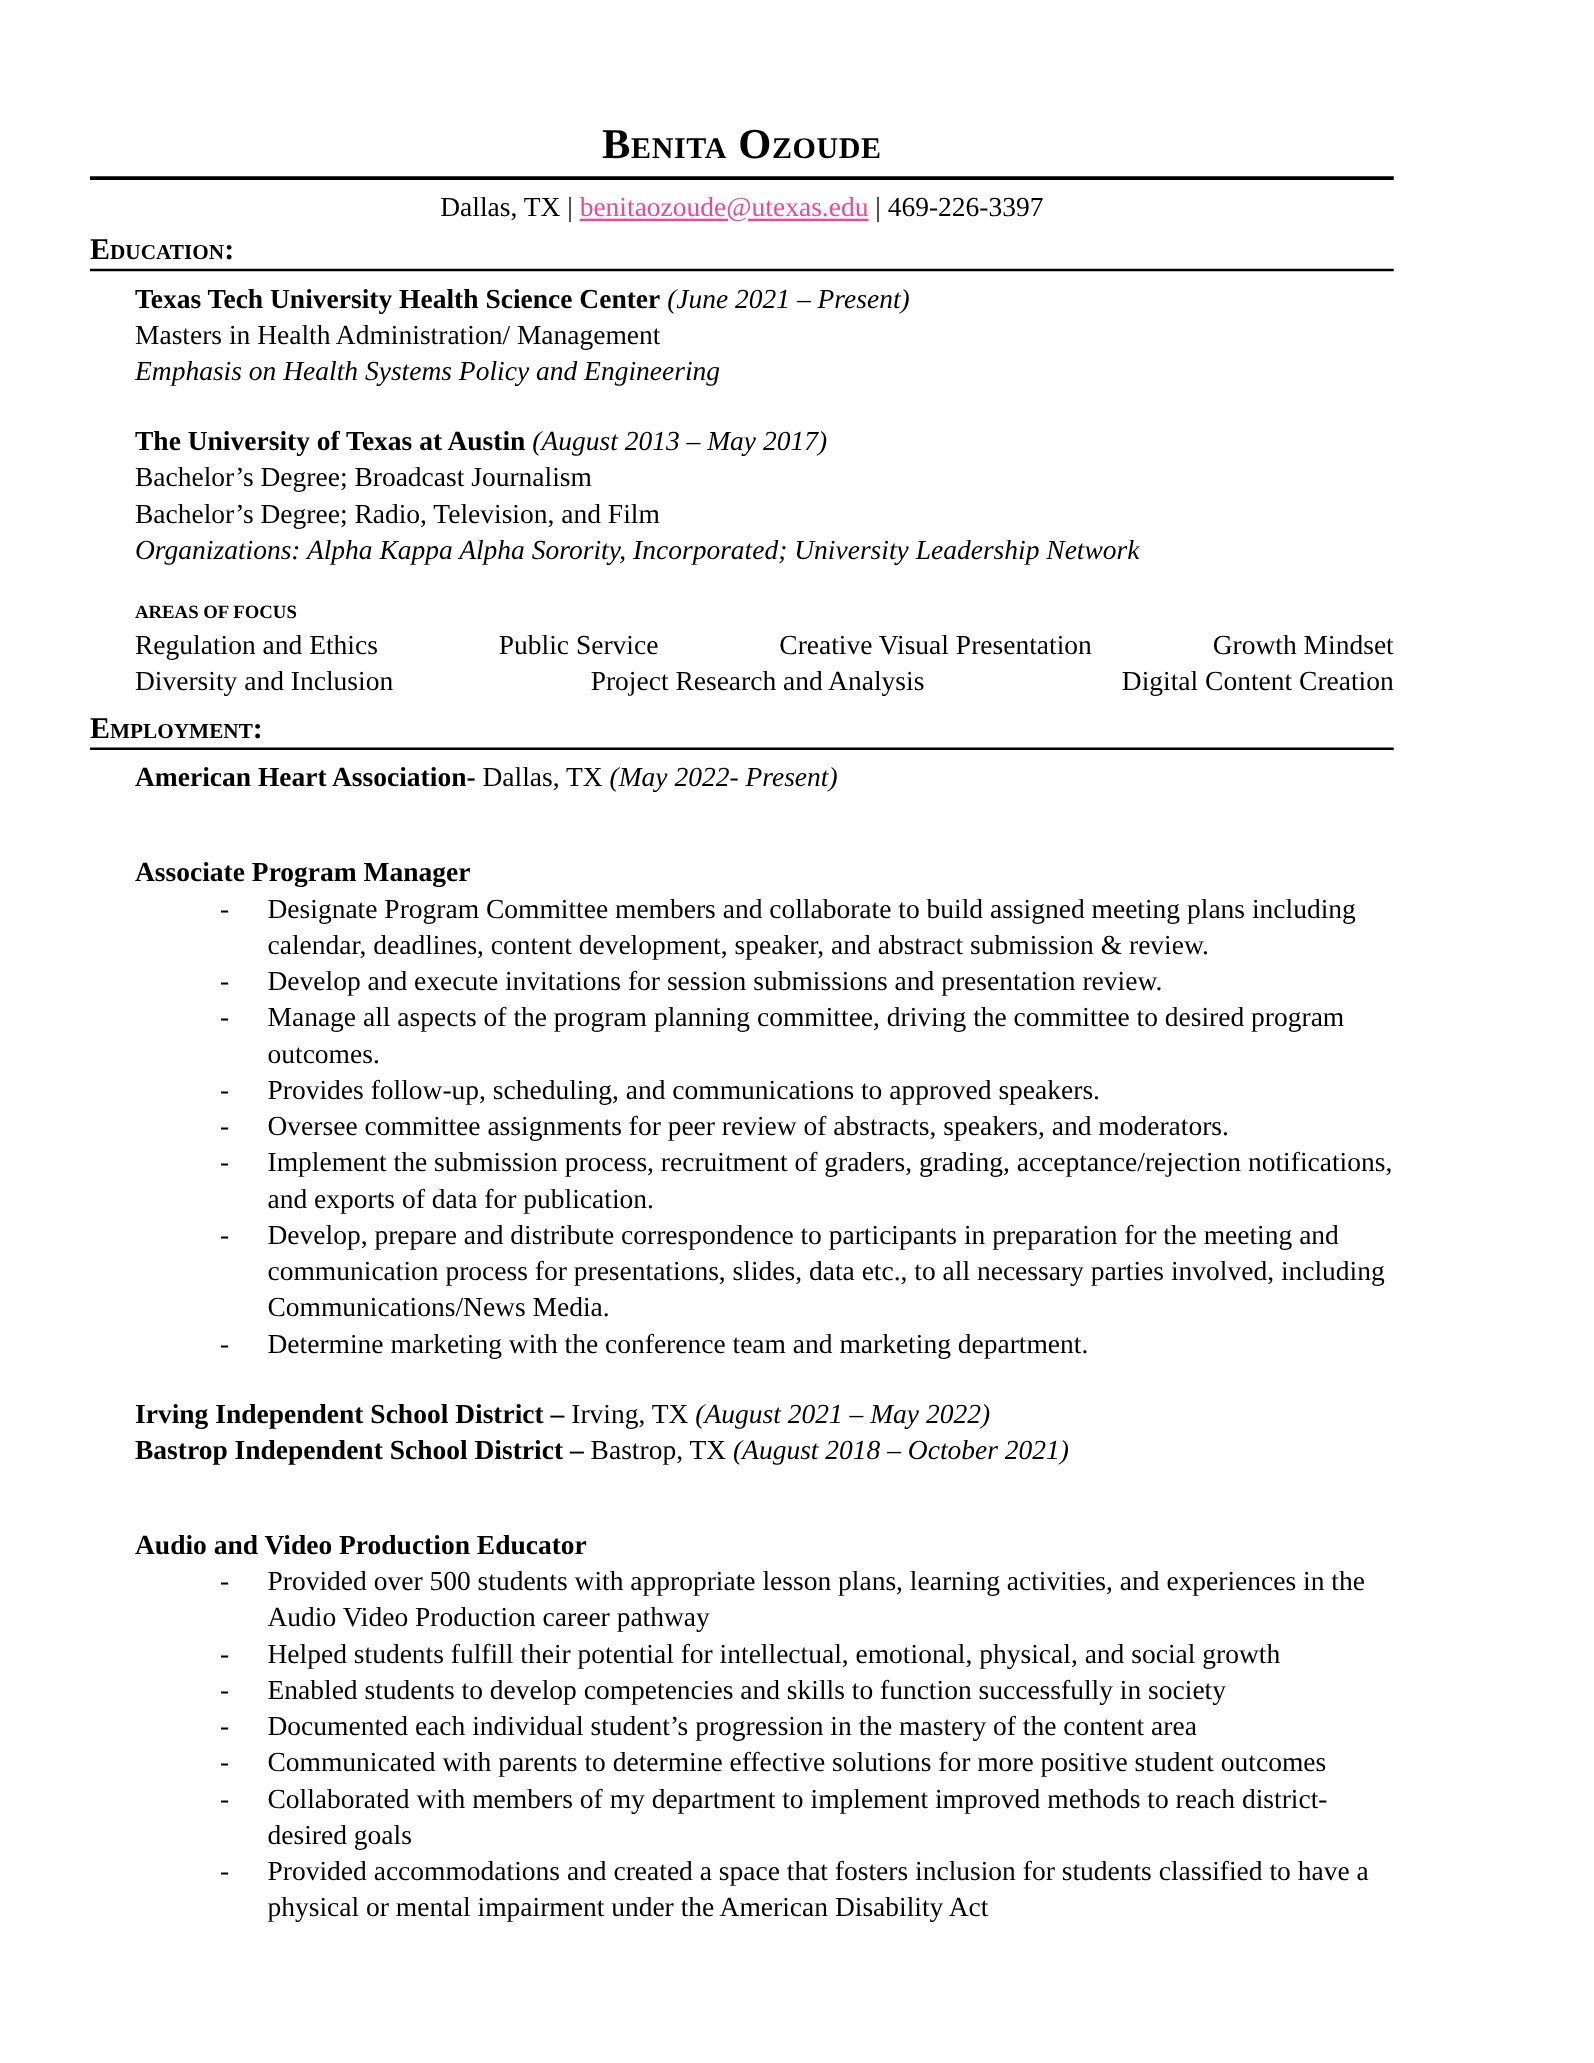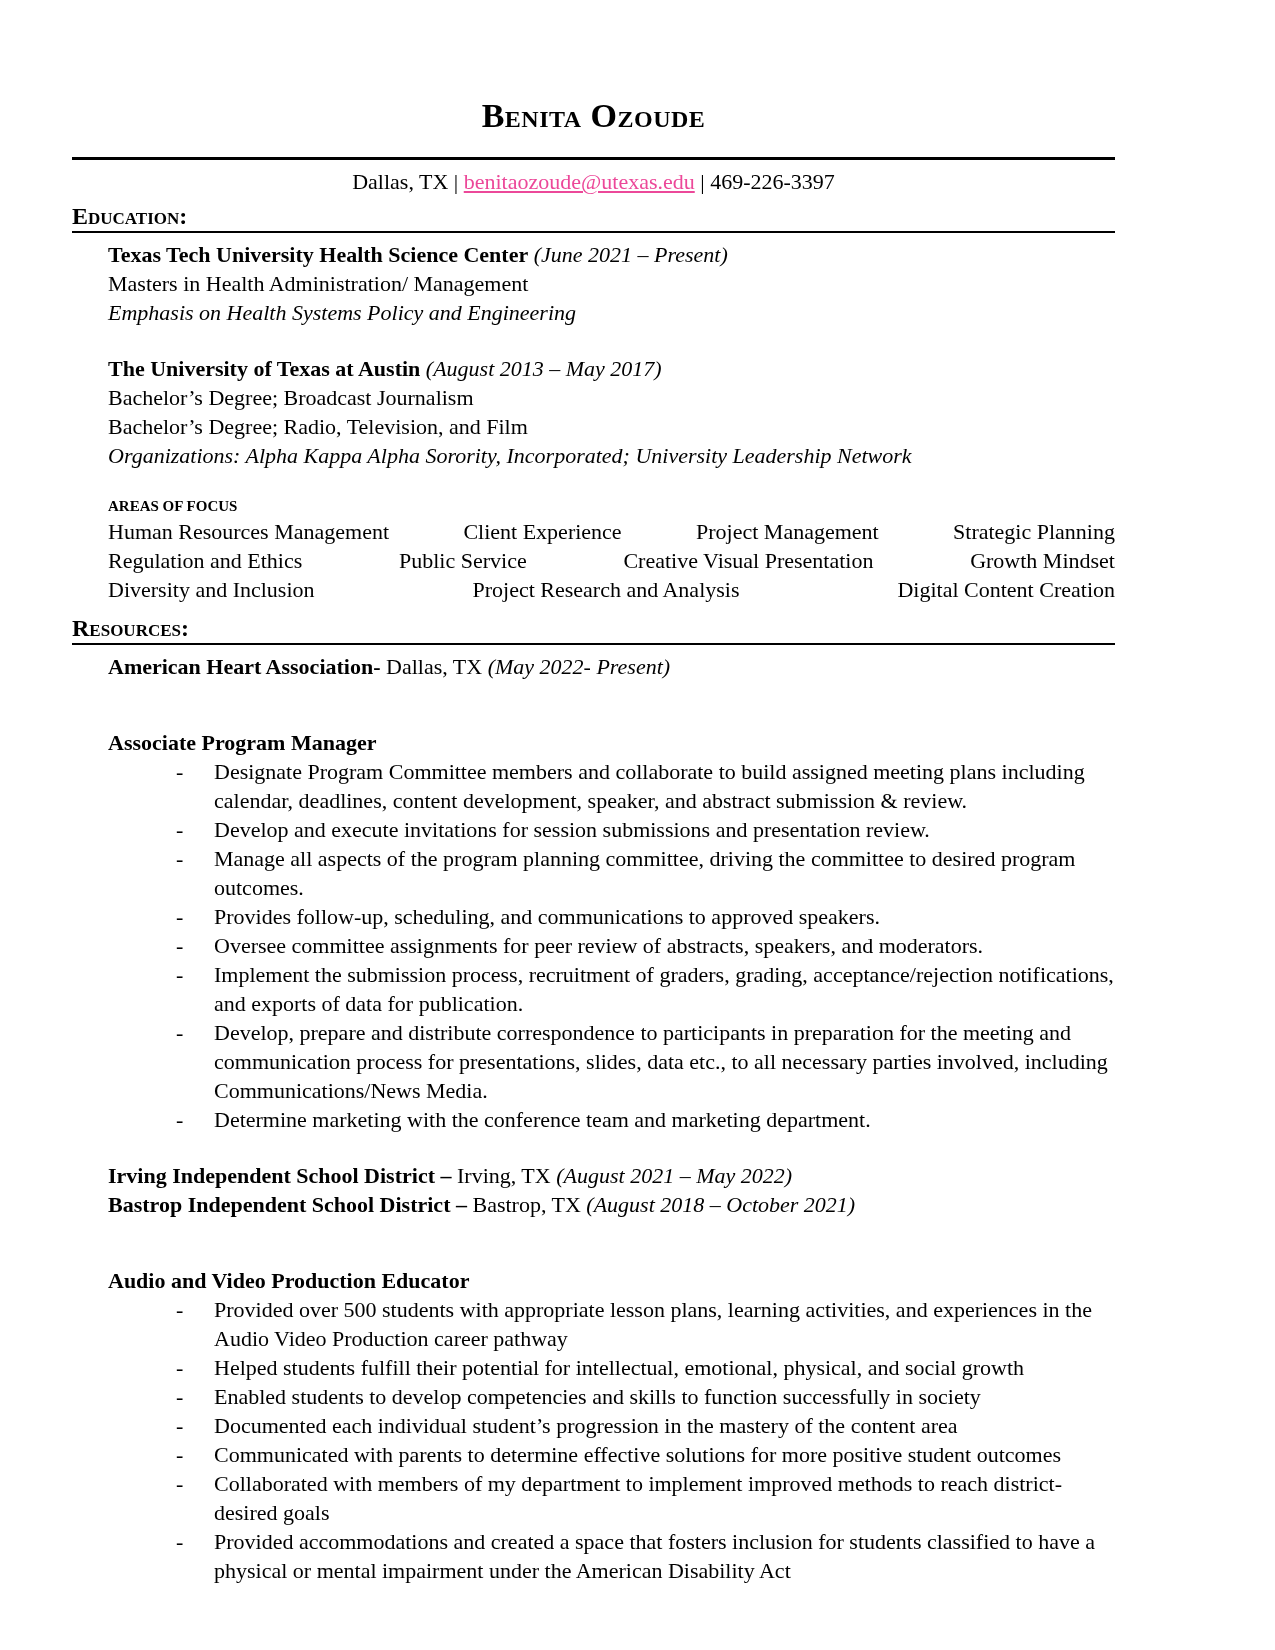--- a/index.html
+++ b/index.html
@@ -18,21 +18,21 @@
   }
   h1.candidate-name {
     margin: 0;
     font-size: 34px;
     line-height: 1.2;
     font-weight: bold;
     font-variant: small-caps;
     text-align: center;
     letter-spacing: 0.5px;
     border-bottom: 3px solid #000;
-    padding-bottom: 20px;
+    padding-bottom: 4px;
   }
   .contact {
     margin: 7px 0 6px;
     text-align: center;
   }
   a.email-link {
     color: #ec4899;
     text-decoration: underline;
     cursor: pointer;
   }
@@ -99,43 +99,37 @@
           <span class="i">(August 2013 – May 2017)</span>
         </p>
         <p class="line">Bachelor’s Degree; Broadcast Journalism</p>
         <p class="line">Bachelor’s Degree; Radio, Television, and Film</p>
         <p class="line i">Organizations: Alpha Kappa Alpha Sorority, Incorporated; University Leadership Network</p>
       </div>
 
       <div class="aof">
         <p class="aof-heading">AREAS OF FOCUS</p>
         <p class="aof-row">
-          <span>Human Resources Management</span>
-          <span>Client Experience</span>
-          <span>Project Management</span>
-          <span>Strategic Planning</span>
-        </p>
-        <p class="aof-row">
           <span>Regulation and Ethics</span>
           <span>Public Service</span>
           <span>Creative Visual Presentation</span>
           <span>Growth Mindset</span>
         </p>
         <p class="aof-row">
           <span>Diversity and Inclusion</span>
           <span>Project Research and Analysis</span>
           <span>Digital Content Creation</span>
         </p>
       </div>
 
     </div>
   </section>
 
   <section class="employment-section">
-    <h2 class="section-heading">Resources:</h2>
+    <h2 class="section-heading">Employment:</h2>
     <div class="section-body indent jobs">
 
       <div class="job">
         <p class="line">
           <span class="b">American Heart Association-</span>
           <span>Dallas, TX</span>
           <span class="i">(May 2022- Present)</span>
         </p>
         <p class="line b">Associate Program Manager</p>
         <ul class="bullets">

